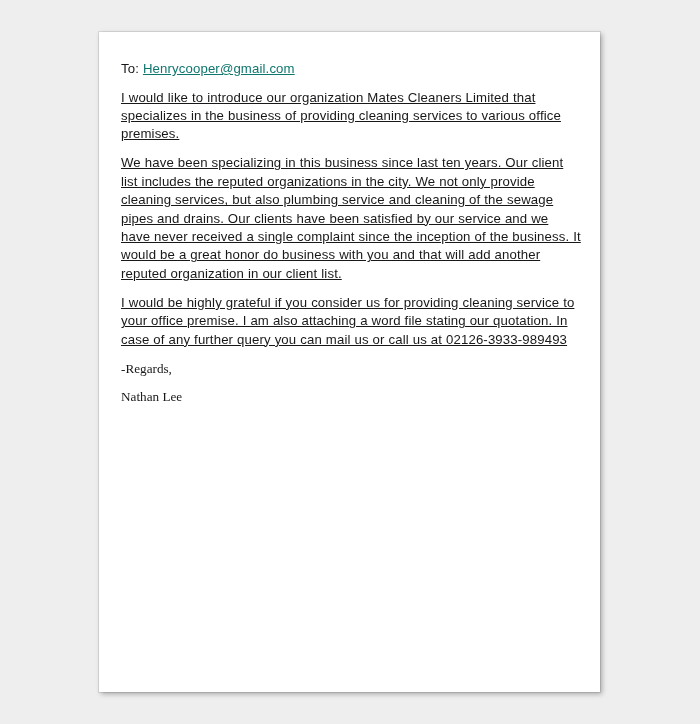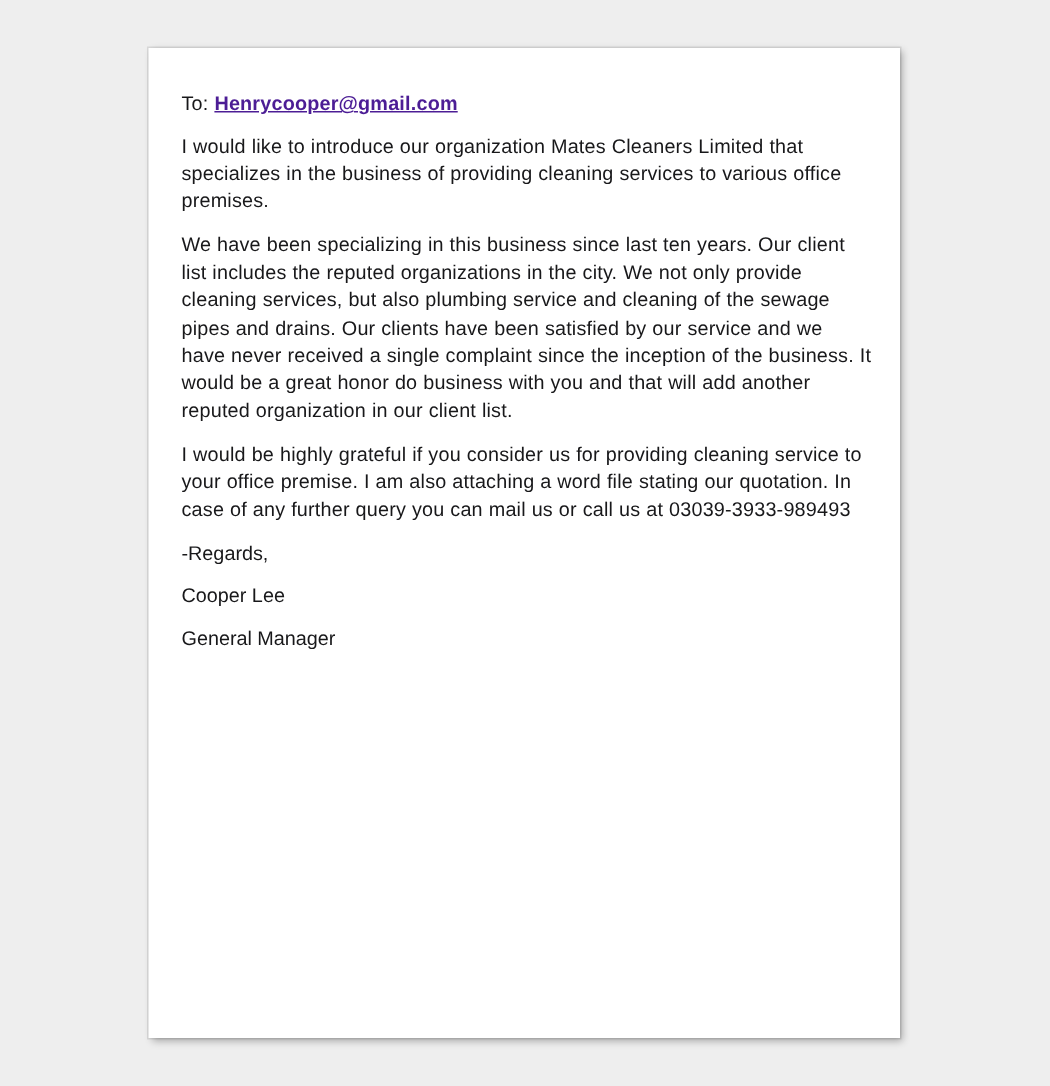--- a/index.html
+++ b/index.html
@@ -40,32 +40,33 @@
     font-size: 13.2px;
     line-height: 18.4px;
     color: #18181a;
     margin: 0 0 10.2px 0;
     text-align: left;
     letter-spacing: 0.01em;
     word-spacing: 0.01em;
   }
   .letter-paragraph.block {
     margin-bottom: 10.6px;
+    text-decoration: underline;
   }
   .email-link {
-    color: #4c1d95;
+    color: #0f766e;
     text-decoration: underline;
     cursor: pointer;
-    font-weight: bold;
   }
   .sig-line {
     font-size: 13.2px;
     line-height: 18.4px;
     color: #18181a;
     margin: 0 0 10.2px 0;
+    font-family: Liberation Serif, serif;
   }
 </style>
 </head>
 <body>
 
 <div id="page-wrap">
 
   <div class="document-page">
 
     <div class="letter-body">
@@ -74,24 +75,23 @@
         <span>To:</span>
         <span class="email-link">Henrycooper@gmail.com</span>
       </p>
 
 
 
       <p class="letter-paragraph block">I would like to introduce our organization Mates Cleaners Limited that specializes in the business of providing cleaning services to various office premises.</p>
 
       <p class="letter-paragraph block">We have been specializing in this business since last ten years. Our client list includes the reputed organizations in the city. We not only provide cleaning services, but also plumbing service and cleaning of the sewage pipes and drains. Our clients have been satisfied by our service and we have never received a single complaint since the inception of the business. It would be a great honor do business with you and that will add another reputed organization in our client list.</p>
 
-      <p class="letter-paragraph block">I would be highly grateful if you consider us for providing cleaning service to your office premise. I am also attaching a word file stating our quotation. In case of any further query you can mail us or call us at 03039-3933-989493</p>
+      <p class="letter-paragraph block">I would be highly grateful if you consider us for providing cleaning service to your office premise. I am also attaching a word file stating our quotation. In case of any further query you can mail us or call us at 02126-3933-989493</p>
 
       <p class="sig-line">-Regards,</p>
 
-      <p class="sig-line">Cooper Lee</p>
+      <p class="sig-line">Nathan Lee</p>
 
-      <p class="sig-line">General Manager</p>
 
     </div>
   </div>
 
 </div>
 
 </body></html>

